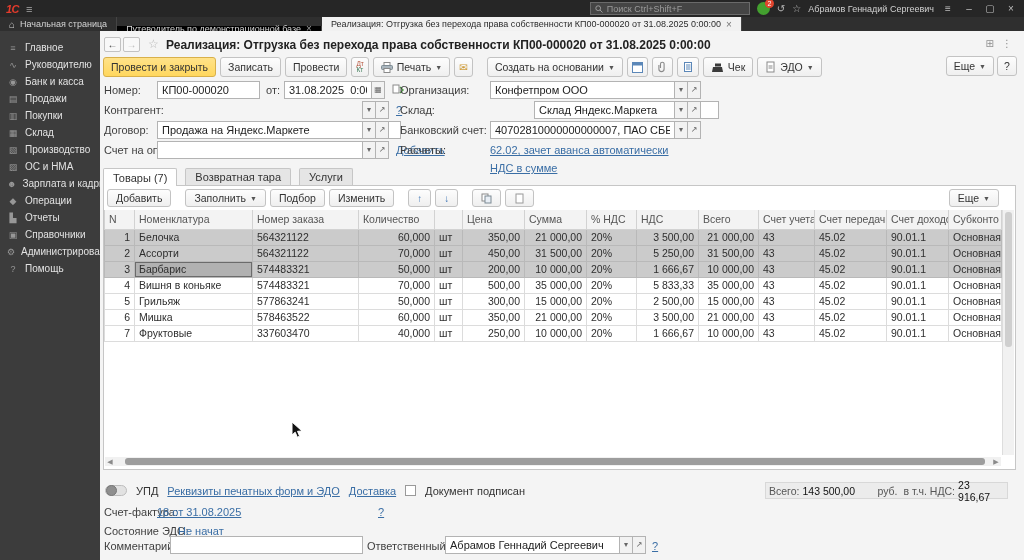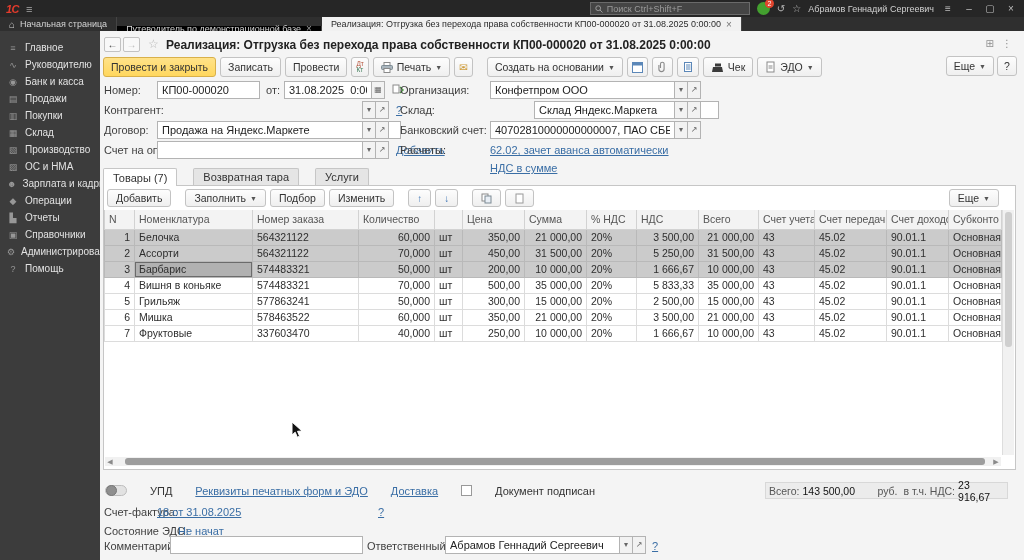--- a/index.html
+++ b/index.html
@@ -53,21 +53,21 @@
   .gap { width:6px; }
 
   
   .lbl { position:absolute; color:#3f3f3f; white-space:nowrap; }
   .inp { position:absolute; height:18px; border:1px solid #b3b3b3; background:#fff; font:inherit; font-size:11px; padding:0 4px; color:#222; }
   .sq { position:absolute; width:14px; height:18px; border:1px solid #b3b3b3; background:#f2f2f2; font-size:8px; color:#666; text-align:center; line-height:16px; }
   .link { color:var(--link-blue,#3a6ea5); text-decoration:underline; white-space:nowrap; cursor:default; }
 
   
   .ttabs { position:absolute; left:3px; top:137px; display:flex; }
-  .ttab { height:17px; padding:0 9px; display:flex; align-items:center; background:#e5e5e5; border:1px solid #c6c6c6; border-bottom:none; border-radius:2px 2px 0 0; margin-right:16px; color:#333; }
+  .ttab { height:17px; padding:0 9px; display:flex; align-items:center; background:#e5e5e5; border:1px solid #c6c6c6; border-bottom:none; border-radius:2px 2px 0 0; margin-right:8px; color:#333; }
   .ttab.active { background:#fff; height:18px; z-index:3; position:relative; }
   .items-panel { position:absolute; left:3px; top:154px; width:913px; height:285px; background:#fff; border:1px solid #c6c6c6; }
   .items-toolbar { position:relative; height:24px; display:flex; align-items:center; gap:4px; padding:0 3px; }
   .tb-btn { height:18px; border:1px solid #c3c3c3; border-radius:3px; background:linear-gradient(#fdfdfd,#efefef); padding:0 8px; display:inline-flex; align-items:center; gap:4px; font-size:10.5px; color:#333; }
   .arrow-blue { color:#3b74b5; font-weight:bold; font-size:10px; }
   .more-right { position:absolute; right:16px; top:3px; }
 
   table.items { border-collapse:collapse; table-layout:fixed; width:898px; font-size:10.5px; }
   table.items th { height:19px; background:#f3f3f3; border:1px solid #d2d2d2; border-top:none; font-weight:normal; color:#555; text-align:left; padding:0 4px; overflow:hidden; white-space:nowrap; }
   table.items td { height:16px; border:1px solid #dcdcdc; padding:0 4px; overflow:hidden; white-space:nowrap; color:#2e2e2e; }
@@ -79,21 +79,21 @@
   .vscroll .thumb { position:absolute; left:2px; right:2px; top:2px; height:55%; background:#cfcfcf; border-radius:3px; }
   .hscroll { position:absolute; left:1px; right:14px; bottom:3px; height:9px; background:#f1f1f1; display:flex; align-items:center; }
   .hscroll .ar { width:10px; font-size:7px; color:#8a8a8a; text-align:center; }
   .hscroll .track { flex:1; position:relative; height:7px; }
   .hscroll .thumb { position:absolute; left:10px; right:6px; top:0; height:7px; background:#9d9d9d; border-radius:3px; }
 
   
   .totalsbar { position:absolute; left:665px; top:451px; width:243px; height:17px; background:#ececec; border:1px solid #d8d8d8; display:flex; align-items:center; font-size:10.5px; }
   .totalsbar .tl { color:#555; padding:0 3px; }
   .totalsbar .tv { color:#111; text-align:left; }
-  .updrow { position:absolute; left:5px; top:452px; height:15px; display:flex; align-items:center; gap:23px; }
+  .updrow { position:absolute; left:5px; top:452px; height:15px; display:flex; align-items:center; gap:9px; }
   .toggle { width:22px; height:11px; border-radius:6px; background:#e2e2e2; border:1px solid #bdbdbd; position:relative; }
   .toggle .knob { position:absolute; left:0px; top:-1px; width:11px; height:11px; border-radius:50%; background:#8f8f8f; border:1px solid #777; }
   .cb { width:11px; height:11px; border:1px solid #999; background:#fff; }
 
   .cursor { position:absolute; left:291px; top:421px; z-index:99; pointer-events:none; }
 </style>
 </head>
 <body>
 
 <div class="titlebar">

